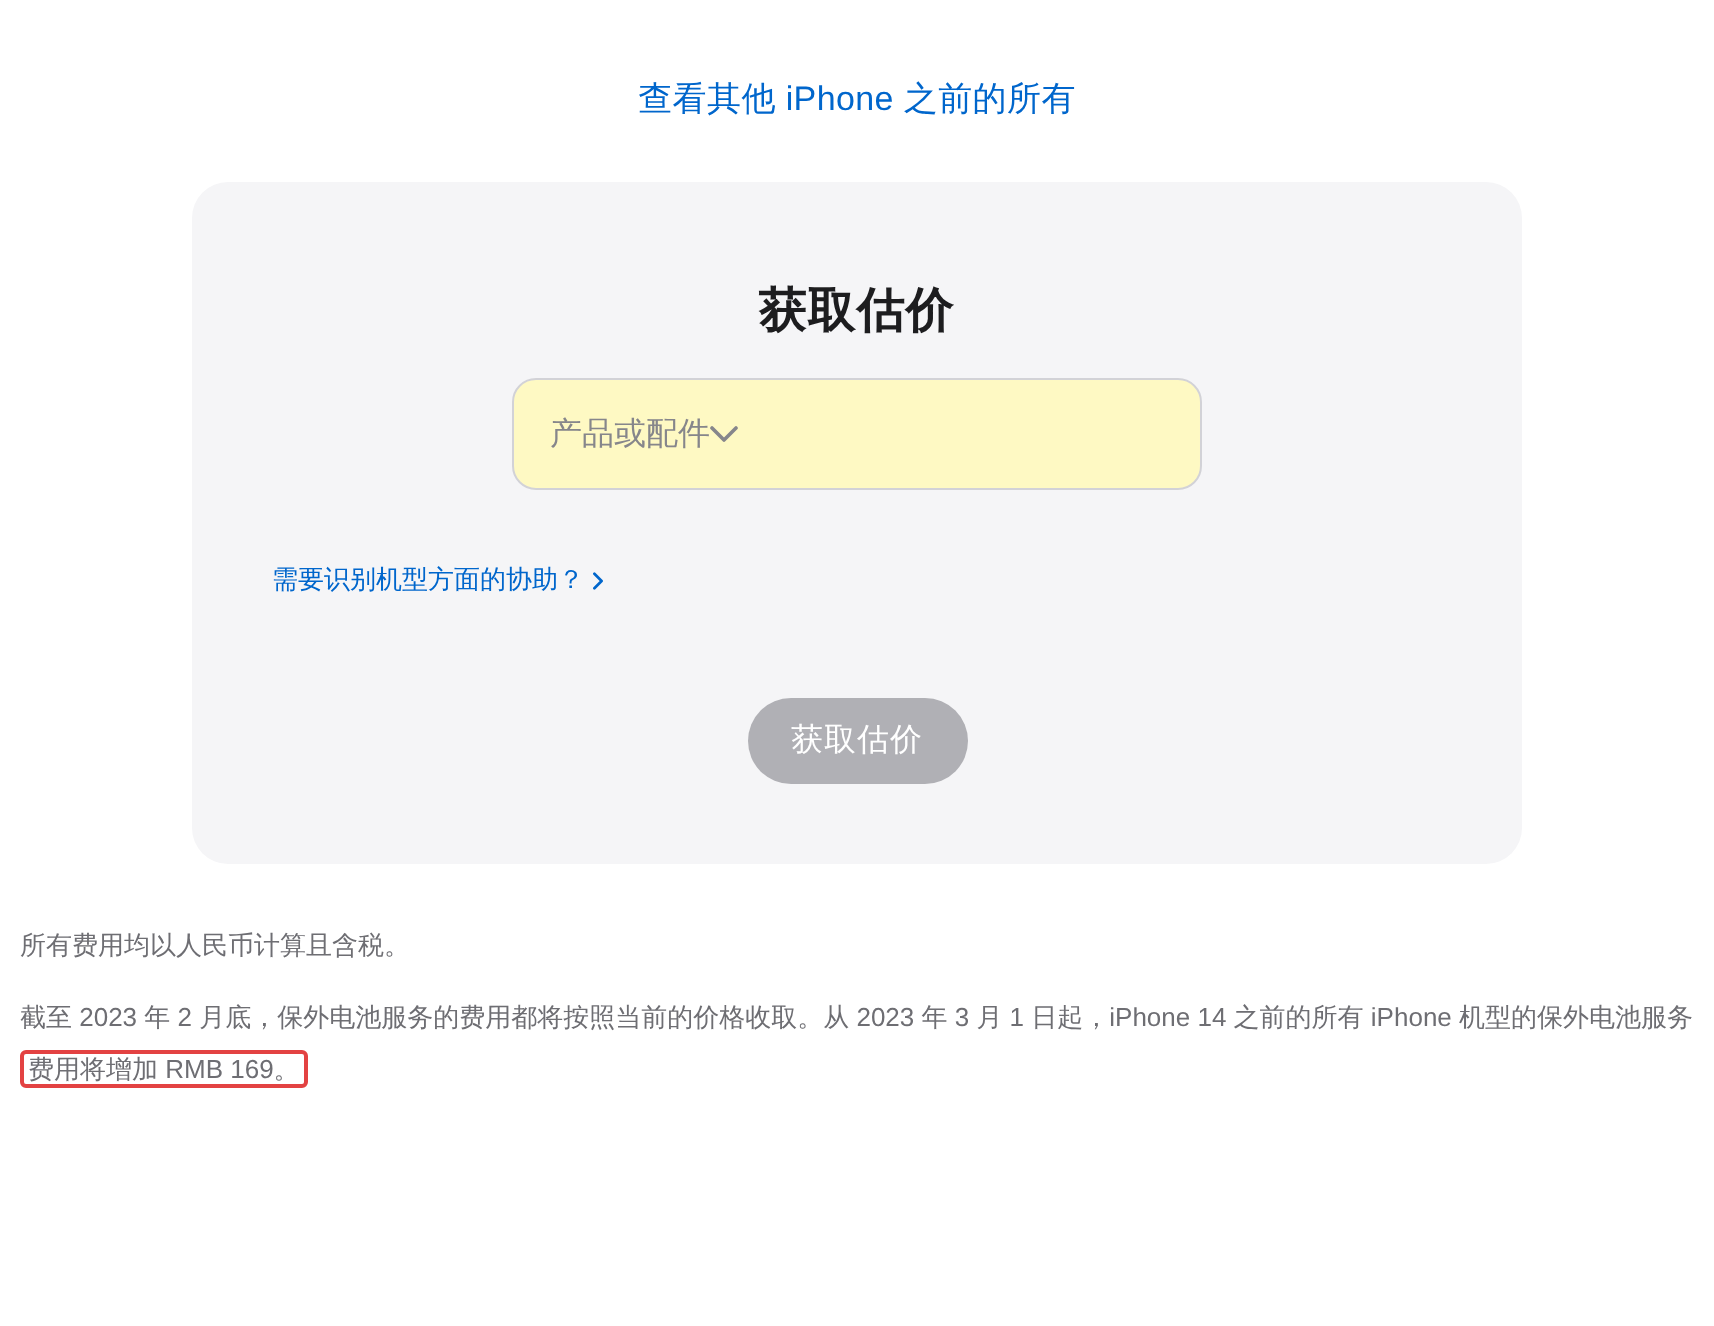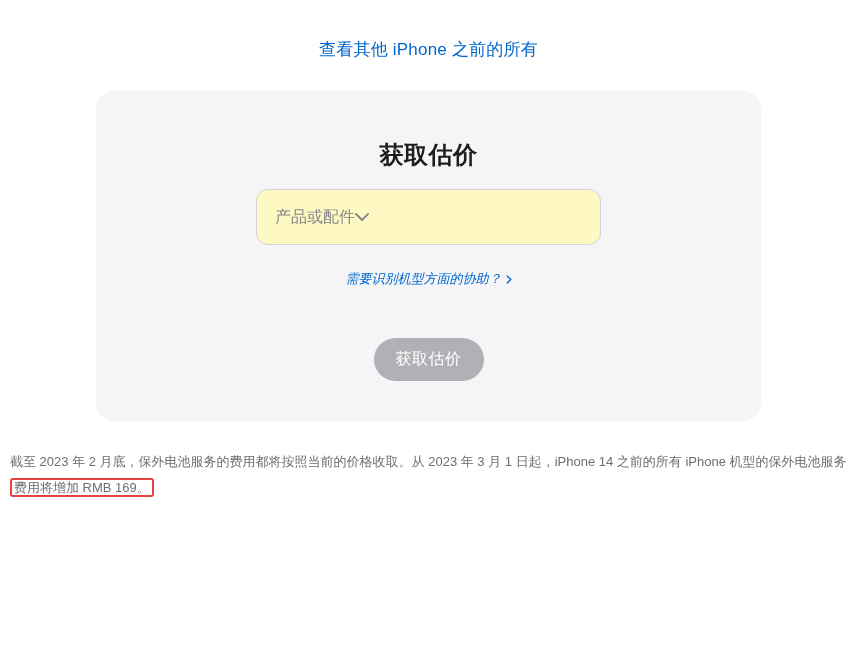--- a/index.html
+++ b/index.html
@@ -68,24 +68,23 @@
     }
     .chevron {
       color: #86868b;
     }
     .chevron svg {
       width: 14px;
       height: 8px;
       display: block;
     }
     .help-link {
-      text-align: center;
-      margin-top: 24px;
+      text-align: left;
+      margin-top: 36px;
       margin-bottom: 50px;
-      font-style: italic;
     }
     .help-link a {
       color: #0066cc;
       text-decoration: none;
       font-size: 13px;
       display: inline-flex;
       align-items: center;
       gap: 4px;
     }
     .help-chevron svg {
@@ -154,16 +153,17 @@
       </span>
     </a>
   </div>
 
   <div class="submit-wrapper">
     <button class="submit-btn">获取估价</button>
   </div>
 </div>
 
 <div class="footer-notes">
+  <p>所有费用均以人民币计算且含税。</p>
   <p>
     <span>截至 2023 年 2 月底，保外电池服务的费用都将按照当前的价格收取。从 2023 年 3 月 1 日起，iPhone 14 之前的所有 iPhone 机型的保外电池服务</span><span class="highlight-box">费用将增加 RMB 169。</span>
   </p>
 </div>
 
 </body></html>

